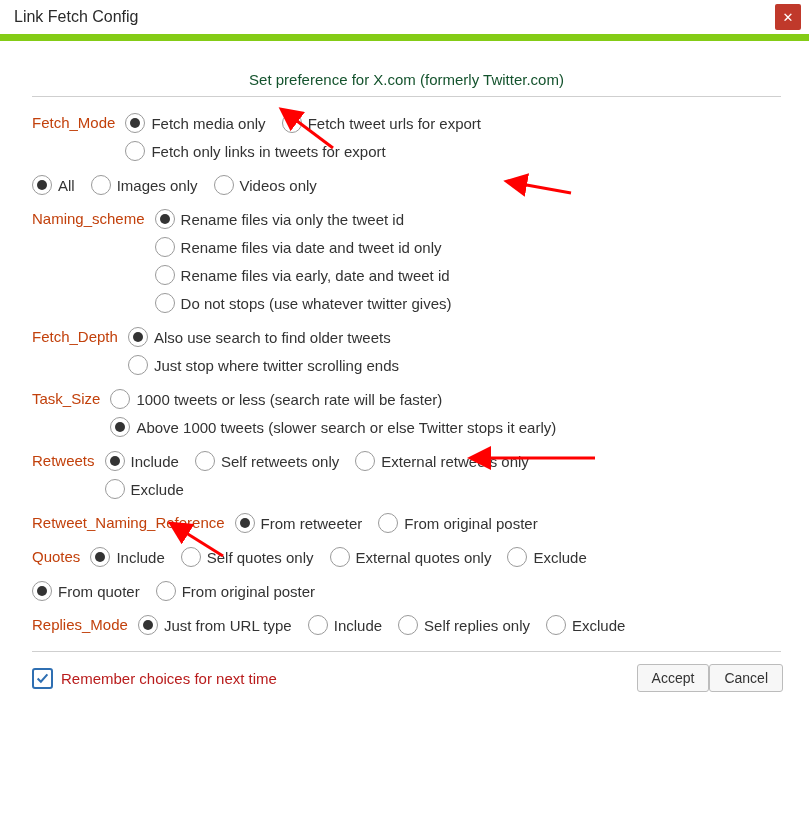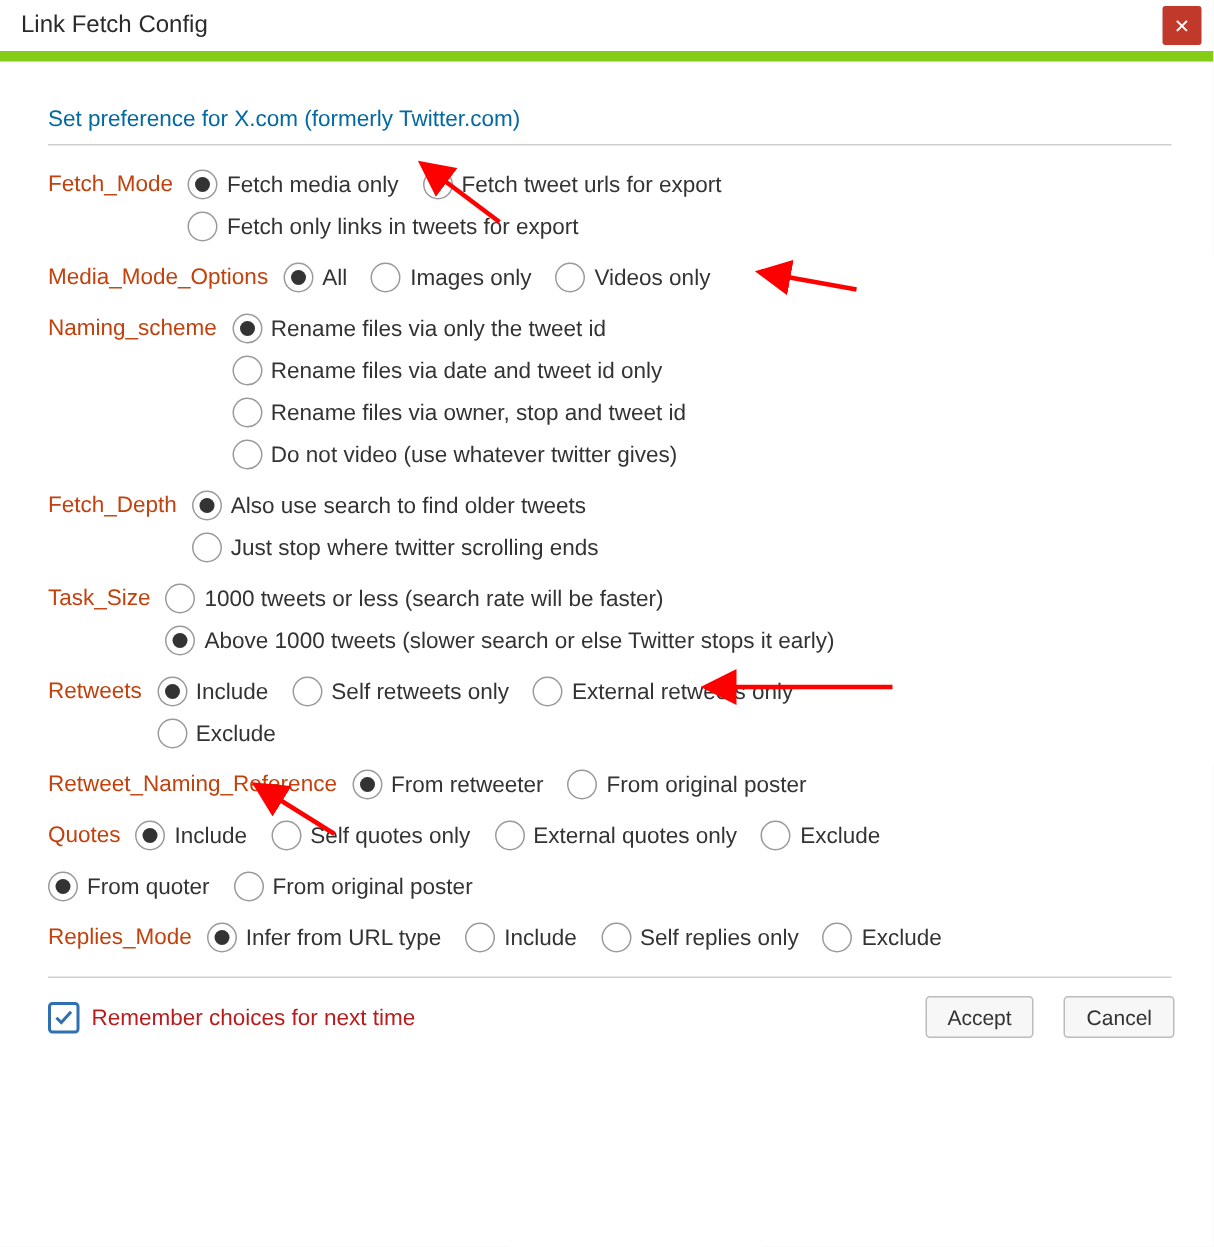--- a/index.html
+++ b/index.html
@@ -1,38 +1,38 @@
 <!DOCTYPE html>
 <html><head>
 <meta charset="utf-8">
 <style>
   html,body{margin:0;padding:0;font-family:"Segoe UI",Arial,sans-serif;background:#f5f5f5;}
   .window{position:relative;width:809px;height:831px;margin:0 auto;background:#fff;box-sizing:border-box;}
   .titlebar{display:flex;align-items:center;height:34px;padding:0 0 0 14px;font-size:16px;color:#2a2a2a;border-bottom:7px solid #84cc16;}
   .titlebar .title{flex:1;}
   .close-btn{width:26px;height:26px;margin-right:8px;display:flex;align-items:center;justify-content:center;background:#c0392b;color:#fff;border-radius:2px;font-size:13px;cursor:pointer;}
   .content{padding:20px 28px 0 32px;}
-  .subtitle{font-size:15px;color:#0369a1;margin:10px 0 8px 0;}
+  .subtitle{font-size:15px;color:#14532d;margin:10px 0 8px 0;text-align:center;}
   hr.divider{border:none;border-top:1px solid #cfcfcf;margin:6px 0 12px 0;}
   hr.bottom-divider{border:none;border-top:1px solid #cfcfcf;margin:12px 0 10px 0;}
   .group{display:flex;align-items:flex-start;margin:0 0 6px 0;flex-wrap:wrap;}
   .group-label{font-size:15px;color:#c2410c;white-space:nowrap;padding:5px 10px 0 0;}
   .options{display:flex;flex-direction:column;}
   .option-row{display:flex;flex-wrap:wrap;align-items:center;}
   .radio{display:flex;align-items:center;margin:4px 16px 4px 0;cursor:pointer;}
   .radio .dot{width:18px;height:18px;border:1px solid #9a9a9a;border-radius:50%;background:#fff;display:flex;align-items:center;justify-content:center;margin-right:6px;flex:none;}
   .radio.selected .dot::after{content:"";width:10px;height:10px;border-radius:50%;background:#333;}
   .radio .label{font-size:15px;color:#333;white-space:nowrap;}
   .footer{display:flex;align-items:center;padding:2px 26px 20px 32px;}
   .checkbox{display:flex;align-items:center;cursor:pointer;}
   .checkbox .box{width:17px;height:17px;border:2px solid #2f6fb2;border-radius:3px;display:flex;align-items:center;justify-content:center;margin-right:8px;}
   .checkbox .box svg{width:13px;height:13px;}
   .checkbox .label{font-size:15px;color:#b91c1c;}
   .footer .spacer{flex:1;}
-  .btn{padding:5px 14px;font-size:14px;color:#333;background:#f7f7f7;border:1px solid #bcbcbc;border-radius:3px;margin-left:20px;cursor:pointer;}
+  .btn{padding:5px 14px;font-size:14px;color:#333;background:#f7f7f7;border:1px solid #bcbcbc;border-radius:3px;margin-left:0;cursor:pointer;}
   
   .arrow{position:absolute;pointer-events:none;}
   .arrow svg{overflow:visible;}
 </style>
 </head>
 <body>
 
 <div class="window">
 
   <div class="titlebar">
@@ -62,21 +62,20 @@
             </div>
             <div class="option-row">
               <div class="radio">
                 <span class="dot"></span>
                 <span class="label">Fetch only links in tweets for export</span>
               </div>
             </div>
           </div>
         </div>
         <div class="group">
-          <span class="group-label">Media_Mode_Options</span>
           <div class="options">
             <div class="option-row">
               <div class="radio selected">
                 <span class="dot"></span>
                 <span class="label">All</span>
               </div>
               <div class="radio">
                 <span class="dot"></span>
                 <span class="label">Images only</span>
               </div>
@@ -98,27 +97,27 @@
             </div>
             <div class="option-row">
               <div class="radio">
                 <span class="dot"></span>
                 <span class="label">Rename files via date and tweet id only</span>
               </div>
             </div>
             <div class="option-row">
               <div class="radio">
                 <span class="dot"></span>
-                <span class="label">Rename files via owner, stop and tweet id</span>
-              </div>
-            </div>
-            <div class="option-row">
-              <div class="radio">
-                <span class="dot"></span>
-                <span class="label">Do not video (use whatever twitter gives)</span>
+                <span class="label">Rename files via early, date and tweet id</span>
+              </div>
+            </div>
+            <div class="option-row">
+              <div class="radio">
+                <span class="dot"></span>
+                <span class="label">Do not stops (use whatever twitter gives)</span>
               </div>
             </div>
           </div>
         </div>
         <div class="group">
           <span class="group-label">Fetch_Depth</span>
           <div class="options">
             <div class="option-row">
               <div class="radio selected">
                 <span class="dot"></span>
@@ -226,21 +225,21 @@
               </div>
             </div>
           </div>
         </div>
         <div class="group">
           <span class="group-label">Replies_Mode</span>
           <div class="options">
             <div class="option-row">
               <div class="radio selected">
                 <span class="dot"></span>
-                <span class="label">Infer from URL type</span>
+                <span class="label">Just from URL type</span>
               </div>
               <div class="radio">
                 <span class="dot"></span>
                 <span class="label">Include</span>
               </div>
               <div class="radio">
                 <span class="dot"></span>
                 <span class="label">Self replies only</span>
               </div>
               <div class="radio">

